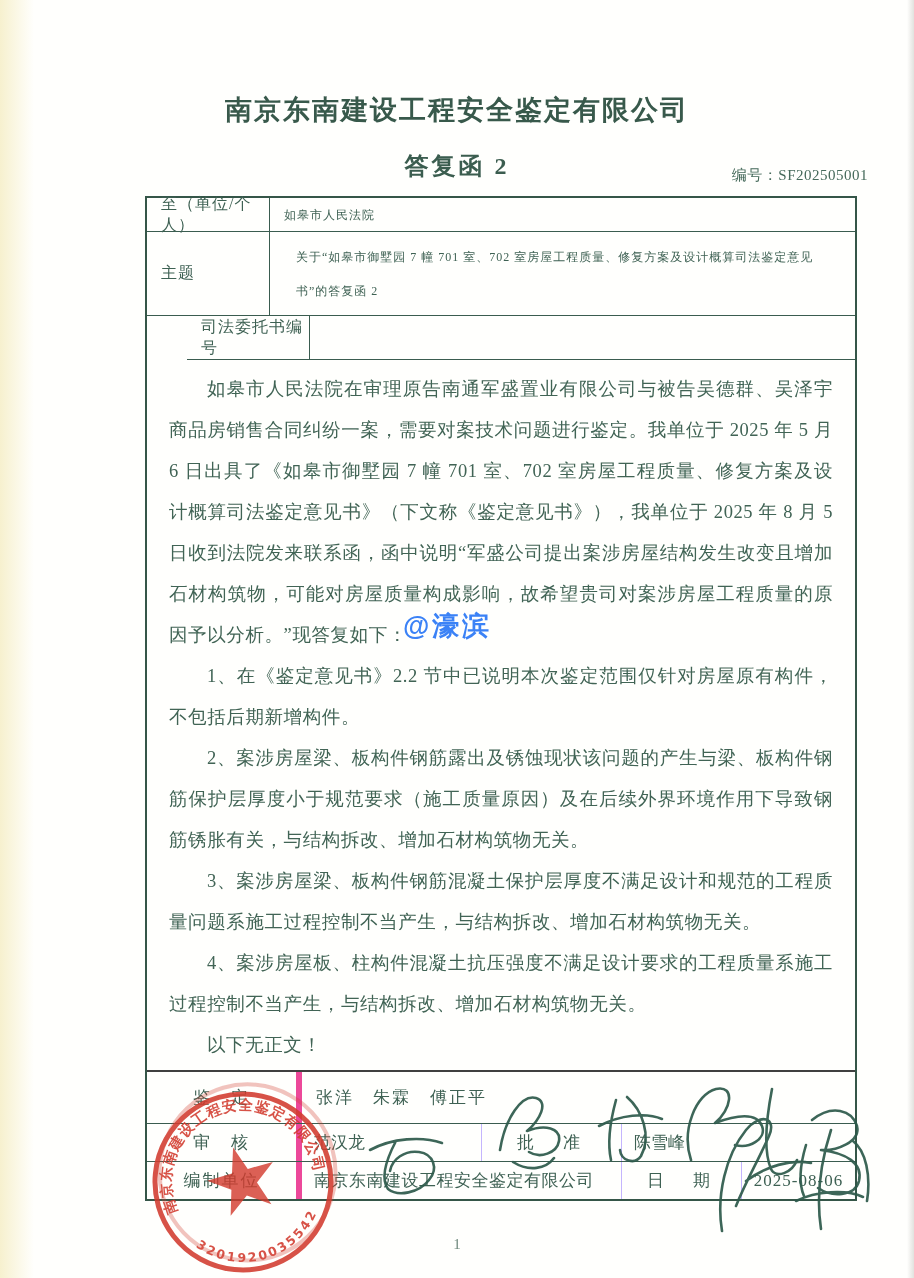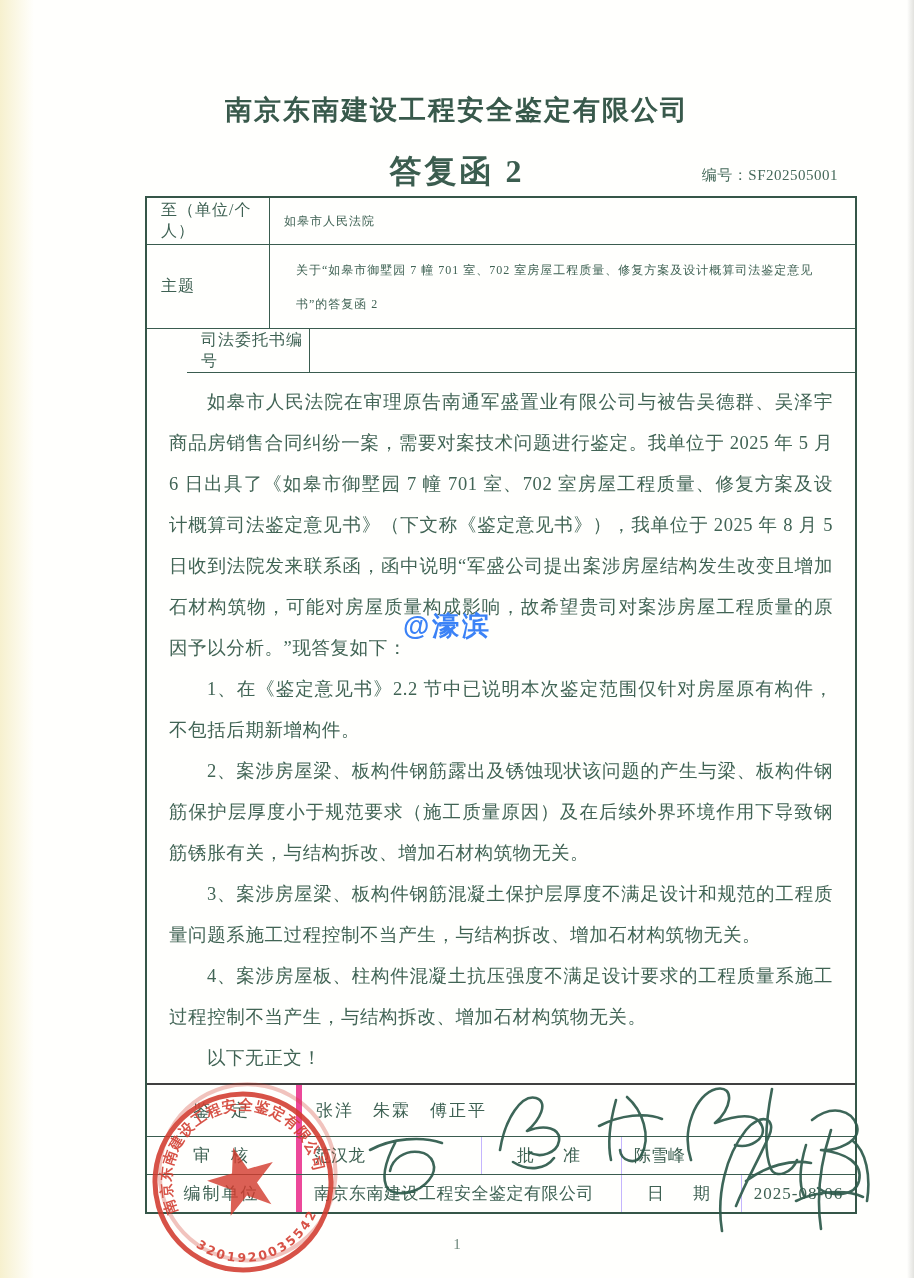--- a/index.html
+++ b/index.html
@@ -20,40 +20,40 @@
     background:linear-gradient(to left, rgba(190,190,185,.45), rgba(255,255,255,0));
     pointer-events:none;
   }
   .company-title{
     position:absolute; top:92px; left:0; width:100%;
     text-align:center; font-size:27px; font-weight:bold; letter-spacing:2px;
     color:#38594b;
   }
   .letter-title{
     position:absolute; top:150px; left:0; width:100%;
-    text-align:center; font-size:32px; font-weight:bold; letter-spacing:3px;
+    text-align:center; font-size:24px; font-weight:bold; letter-spacing:3px;
     color:#3b5d4f;
   }
   .doc-no{
-    position:absolute; top:166px; right:76px; font-size:15px; letter-spacing:.5px;
+    position:absolute; top:166px; right:46px; font-size:15px; letter-spacing:.5px;
     color:#466a5b;
     margin-left:30px;
   }
   .doc-table{
     position:absolute; left:145px; top:196px; width:712px;
     border:2px solid #355648;
   }
   .row{ display:flex; border-bottom:1px solid #3a5c4f; }
   .cell{ display:flex; align-items:center; }
   .lab{
     width:123px; border-right:1px solid #3a5c4f; padding-left:14px;
     font-size:16px; letter-spacing:1px; flex-shrink:0;
   }
   .val{ flex:1; padding:6px 14px; font-size:12px; letter-spacing:1px; line-height:34px; }
-  .r1{ height:47px; } .r2{ height:84px;gap:12px; } .r3{ height:44px;margin-left:40px; }
+  .r1{ height:34px; } .r2{ height:84px;gap:12px; } .r3{ height:44px;margin-left:40px; }
   .body-cell{
     height:712px; padding:9px 22px 0 22px; border-bottom:2px solid #404040;
     overflow:hidden;
   }
   .body-cell p{
     font-size:18.5px; line-height:41px; text-align:justify;
     text-indent:2.05em; letter-spacing:.6px; color:#416455;
   }
   
   .sig-lab{

